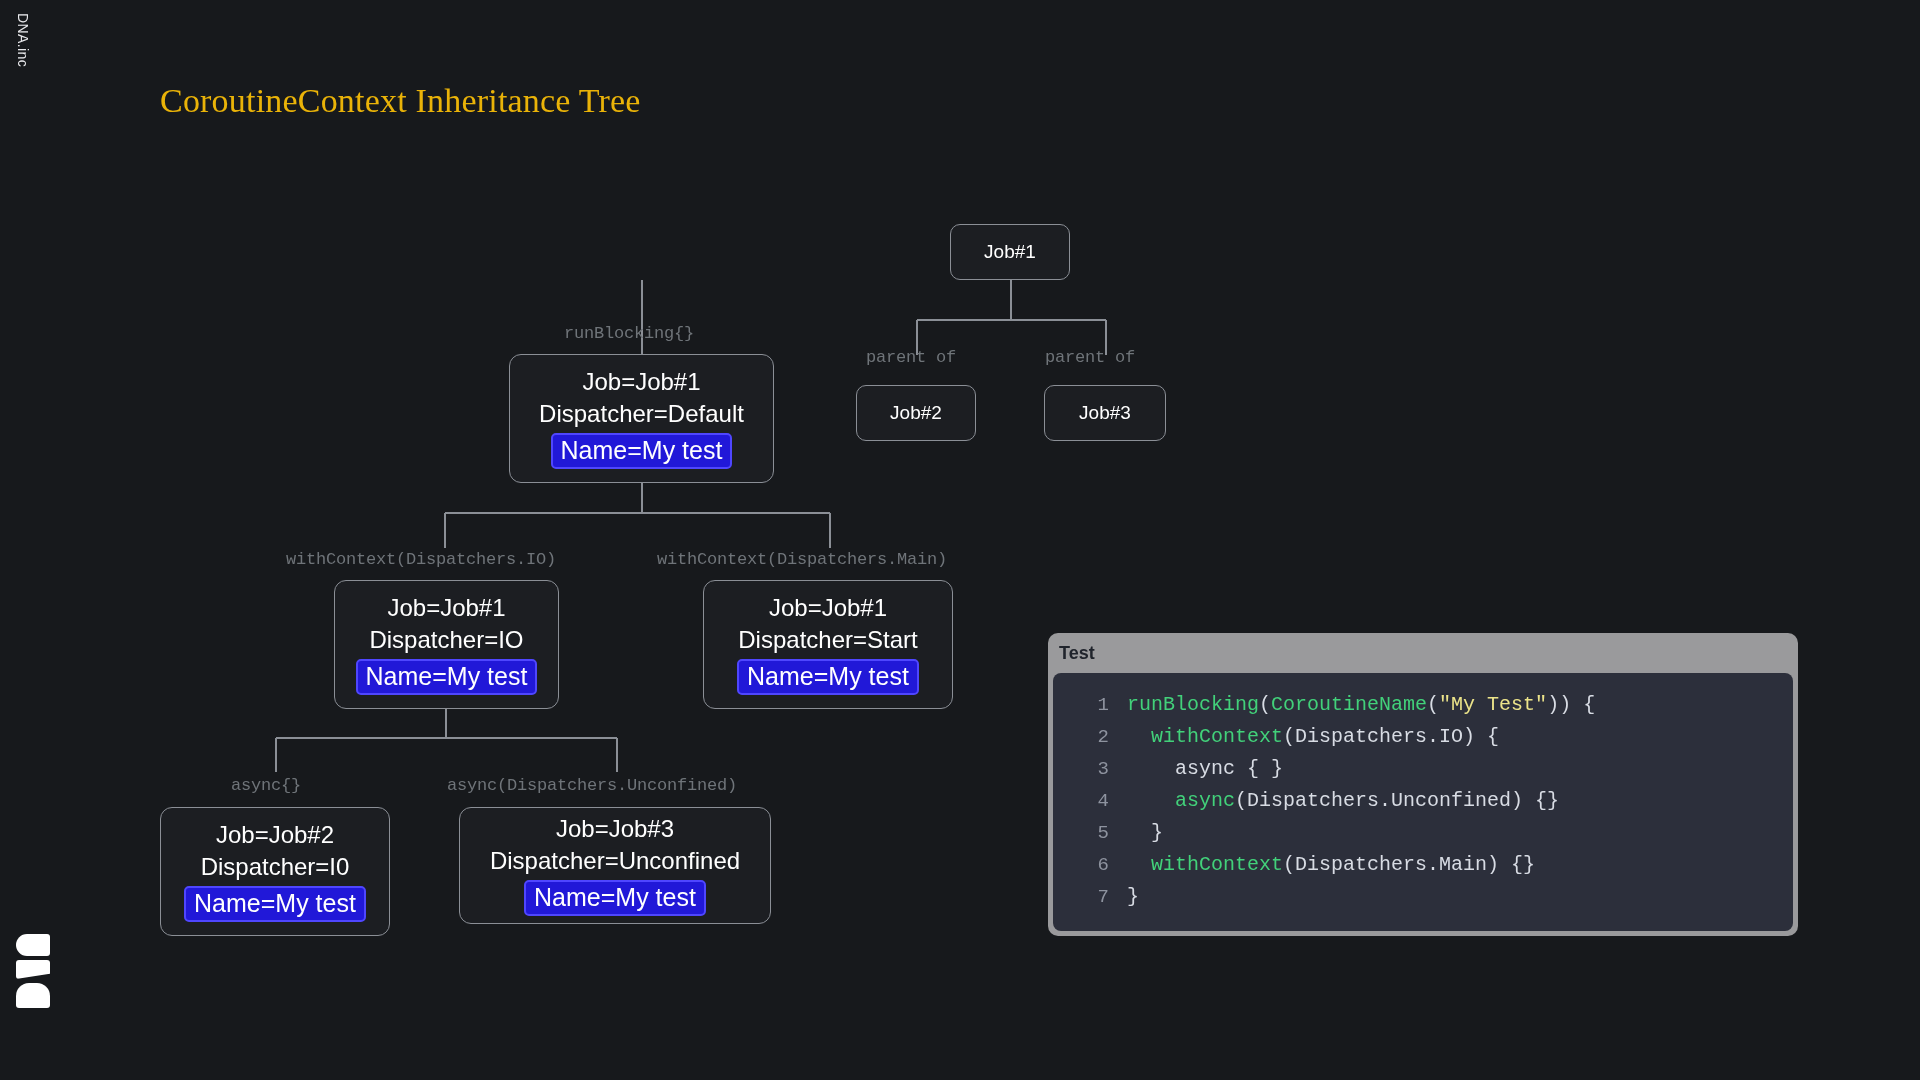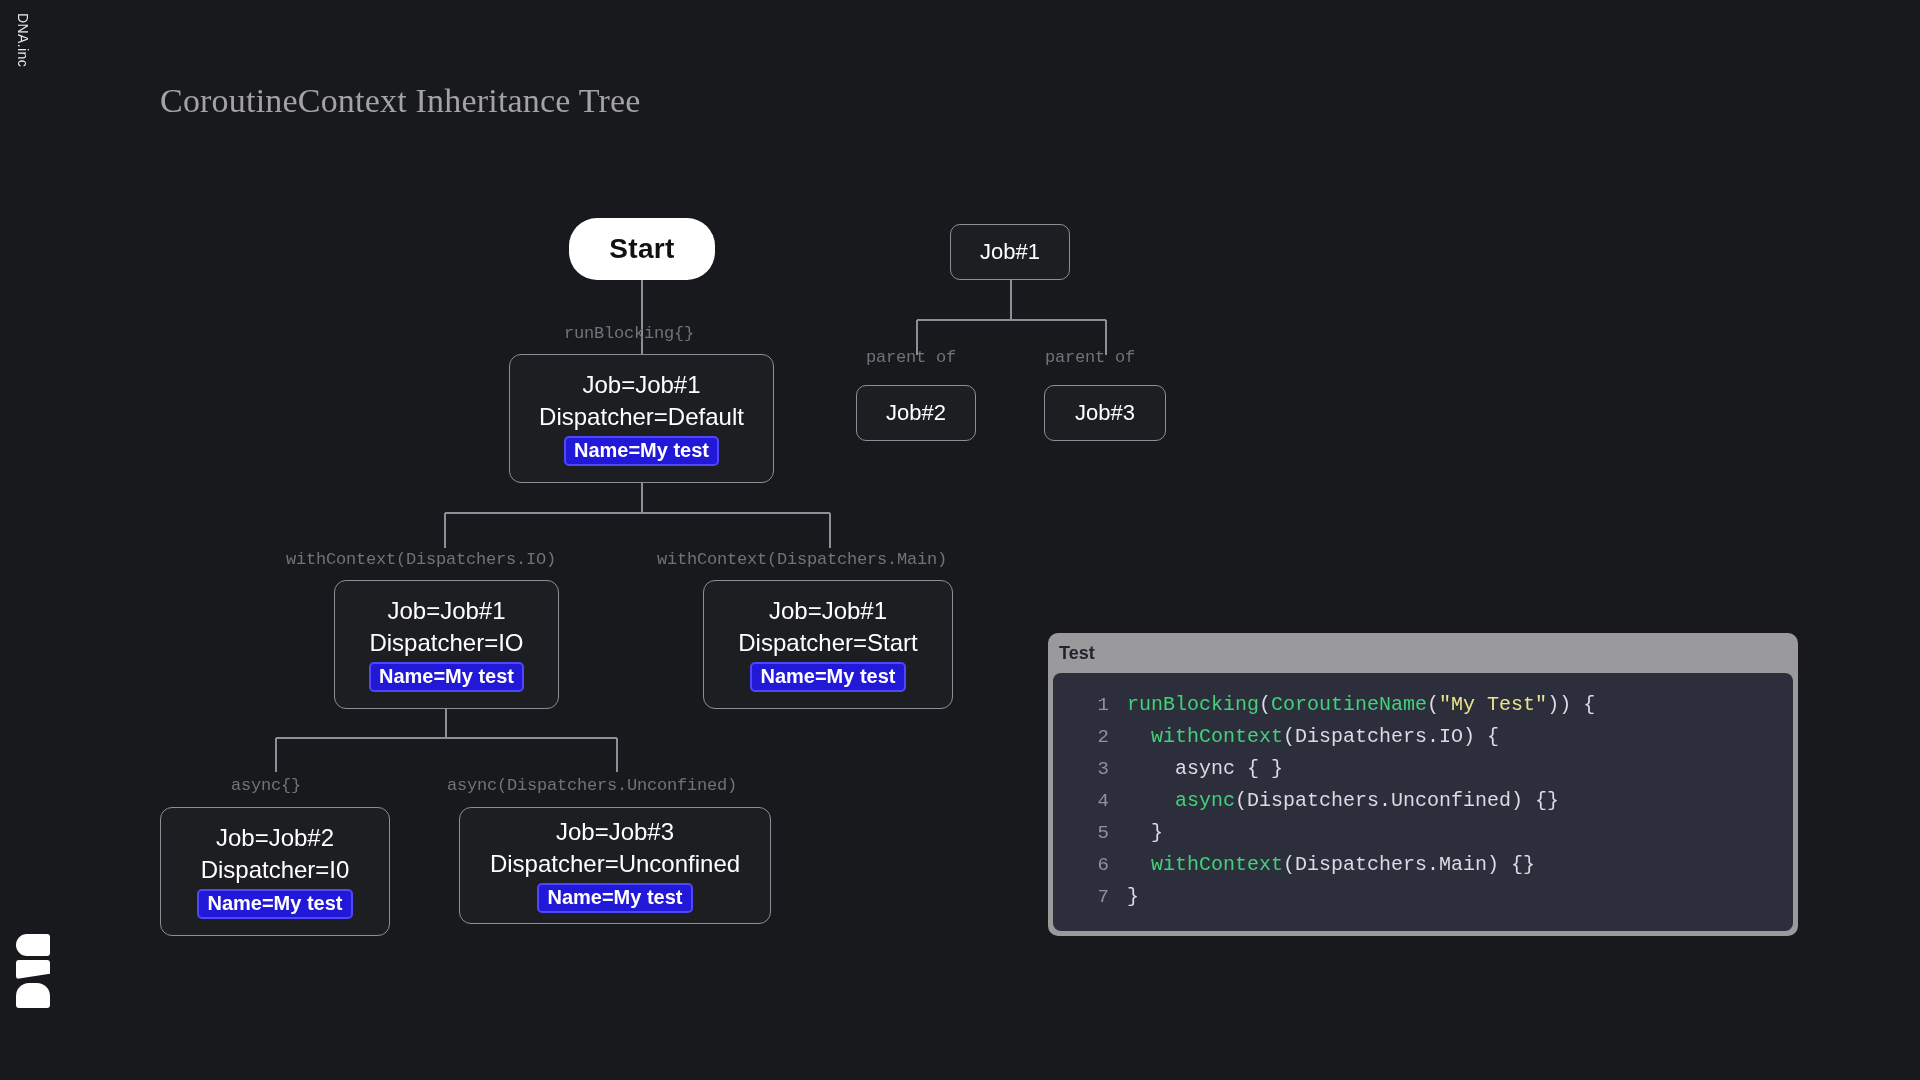--- a/index.html
+++ b/index.html
@@ -56,21 +56,21 @@
   .brand-logo .b3 { top: 49px; height: 25px; border-radius: 13px 13px 3px 3px; }
 
   
   .page-title {
     position: absolute;
     left: 160px;
     top: 82px;
     font-family: "Liberation Serif", serif;
     font-size: 34px;
     font-weight: 400;
-    color: #a3a3a3;
+    color: #eab308;
     letter-spacing: 0.2px;
   }
 
   
   #diagram {
     position: absolute;
     left: 0;
     top: 0;
     width: 1920px;
     height: 1080px;
@@ -101,21 +101,21 @@
     font-size: 28px;
     font-weight: bold;
     letter-spacing: 0.3px;
   }
 
   
   .node.box {
     background: #1c1e22;
     border: 1.6px solid #8b8f96;
     border-radius: 10px;
-    font-size: 22px;
+    font-size: 19px;
     color: #ffffff;
   }
 
   
   .node.ctx {
     background: #1c1e22;
     border: 1.6px solid #8b8f96;
     border-radius: 12px;
     padding: 10px 14px;
     gap: 4px;
@@ -124,25 +124,24 @@
     font-size: 24px;
     color: #ffffff;
     line-height: 1.18;
     white-space: nowrap;
   }
   .node.ctx .badge {
     background: #2118d8;
     border: 2px solid #4f46ff;
     border-radius: 5px;
     padding: 1px 8px 2px 8px;
-    font-size: 20px;
+    font-size: 25px;
     color: #ffffff;
     white-space: nowrap;
     line-height: 1.18;
-    font-weight: bold;
   }
 
   
   .edge-label {
     position: absolute;
     font-family: "Liberation Mono", monospace;
     font-size: 17px;
     color: #6f7479;
     white-space: nowrap;
     letter-spacing: -0.2px;
@@ -220,23 +219,20 @@
       <path d="M642 280 L642 354"></path>
 
       <path d="M642 483 L642 513 M445 513 L830 513 M445 513 L445 548 M830 513 L830 548"></path>
 
       <path d="M446 709 L446 738 M276 738 L617 738 M276 738 L276 772 M617 738 L617 772"></path>
 
       <path d="M1011 280 L1011 320 M917 320 L1106 320 M917 320 L917 355 M1106 320 L1106 355"></path>
     </g>
   </svg>
 
-  <div class="node start" style="left:569px; top:218px; width:146px; height:62px;">
-    <span>Start</span>
-  </div>
 
   <div class="node ctx" style="left:509px; top:354px; width:265px; height:129px;">
     <div class="line">Job=Job#1</div>
     <div class="line">Dispatcher=Default</div>
     <div class="badge">Name=My test</div>
   </div>
 
   <div class="node ctx" style="left:334px; top:580px; width:225px; height:129px;">
     <div class="line">Job=Job#1</div>
     <div class="line">Dispatcher=IO</div>

